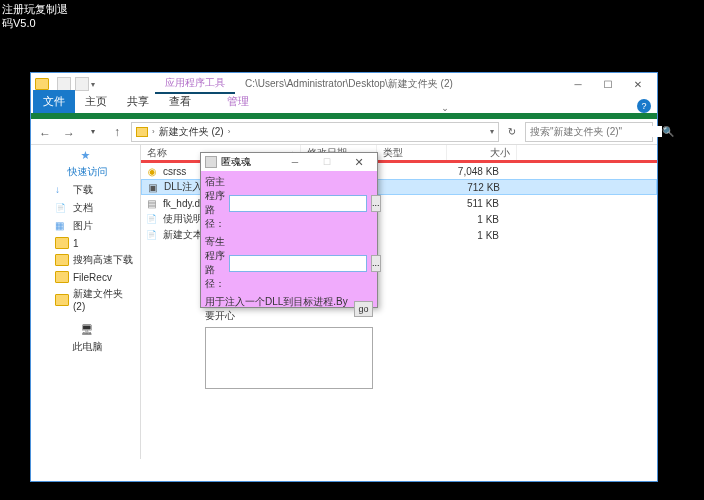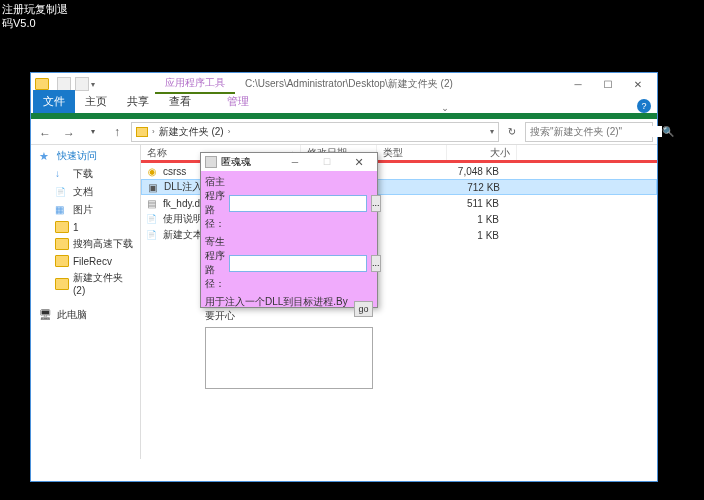--- a/index.html
+++ b/index.html
@@ -8,21 +8,21 @@
 
 .explorer {
   position: absolute; left: 30px; top: 72px; width: 628px; height: 410px;
   background: #fff; border: 1px solid #4a90d9; box-shadow: 0 2px 4px rgba(0,0,0,.2);
 }
 .titlebar { height: 22px; display: flex; align-items: center; padding: 0 4px; background: #fff; }
 .titlebar .folder-ico { width: 14px; height: 12px; margin-right: 4px; background: #fcd76d; border: 1px solid #dba800; border-radius: 1px; }
 .titlebar .qat { display: flex; gap: 4px; margin-left: 4px; }
 .titlebar .qat-item { width: 14px; height: 14px; background: #f0f0f0; border: 1px solid #ccc; }
 .titlebar .spacer { flex: 1; }
-.titlebar .contextual { font-size: 10px; color: #b26fc9; padding: 2px 10px; border-bottom: 2px solid #4d7c0f; }
+.titlebar .contextual { font-size: 10px; color: #b26fc9; padding: 2px 10px; border-bottom: 2px solid #0c4a6e; }
 .titlebar .path-title { font-size: 10px; color: #666; margin-left: 10px; }
 .win-controls { display: flex; }
 .win-btn { width: 30px; height: 22px; display: flex; align-items: center; justify-content: center; font-size: 10px; color: #555; cursor: pointer; }
 
 .ribbon-tabs { height: 24px; display: flex; align-items: flex-end; border-bottom: 6px solid #15803d; padding-left: 2px; position: relative; }
 .ribbon-tab { font-size: 11px; padding: 4px 10px; color: #333; cursor: pointer; }
 .ribbon-tab.file { background: #1979ca; color: #fff; }
 .ribbon-tab.contextual { color: #b26fc9; }
 .ribbon-help { margin-left: auto; margin-right: 6px; width: 14px; height: 14px; border-radius: 50%; background: #1979ca; color: #fff; font-size: 9px; display: flex; align-items: center; justify-content: center; }
 .ribbon-chevron { margin-right: 6px; font-size: 9px; color: #666; }
@@ -34,21 +34,21 @@
 .addr-box .crumb { font-size: 10px; color: #333; }
 .addr-box .sep { font-size: 8px; color: #666; }
 .search-box { width: 128px; height: 20px; border: 1px solid #ccc; display: flex; align-items: center; padding: 0 4px; }
 .search-box input { border: none; outline: none; font-size: 10px; flex: 1; color: #888; }
 .search-box .search-ico { width: 12px; height: 12px; color: #666; font-size: 10px; }
 .refresh-btn { width: 18px; height: 20px; display: flex; align-items: center; justify-content: center; color: #555; font-size: 10px; }
 
 .body-area { display: flex; height: 314px; }
 .nav-pane { width: 110px; border-right: 1px solid #ddd; padding: 2px 0; overflow: hidden; }
 .nav-item { display: flex; align-items: center; gap: 4px; padding: 2px 4px 2px 20px; font-size: 10px; color: #333; cursor: pointer; }
-.nav-item.header { font-weight: normal; padding-left: 8px; }
+.nav-item.header { font-weight: normal; padding-left: 8px; flex-direction: column; }
 .nav-item.header.blue { color: #1979ca; }
 .nav-item.sub { padding-left: 24px; }
 .nav-ico { width: 14px; height: 12px; flex-shrink: 0; }
 .ico-star::before { content: "★"; color: #5aa0e6; font-size: 11px; }
 .ico-folder { background: #fcd76d; border: 1px solid #dba800; border-radius: 1px; }
 .ico-pc::before { content: "🖥"; font-size: 10px; }
 .ico-net::before { content: "🌐"; font-size: 10px; }
 .ico-desktop::before { content: "▬"; color: #5aa0e6; font-size: 10px; }
 .ico-down::before { content: "↓"; color: #5aa0e6; font-size: 10px; }
 .ico-doc::before { content: "📄"; font-size: 9px; }

